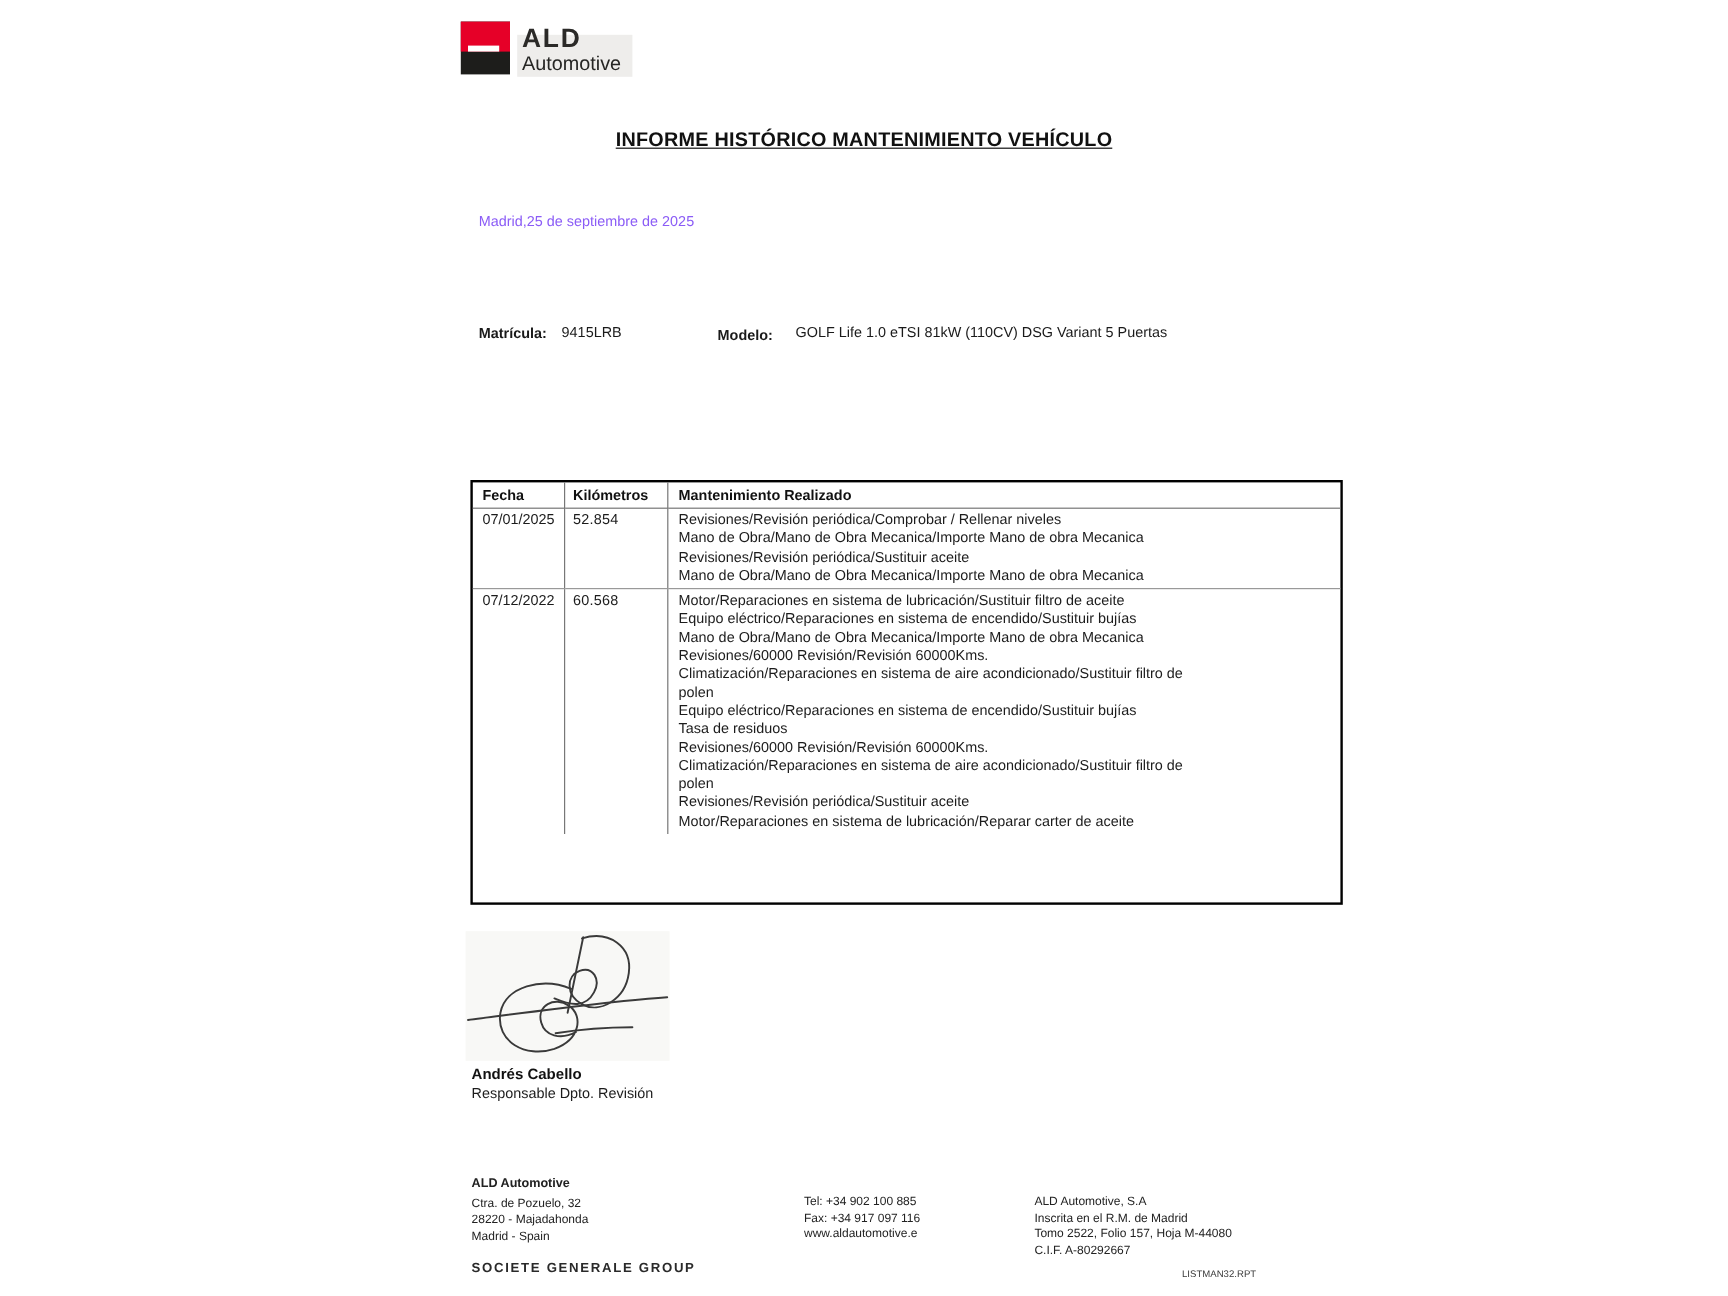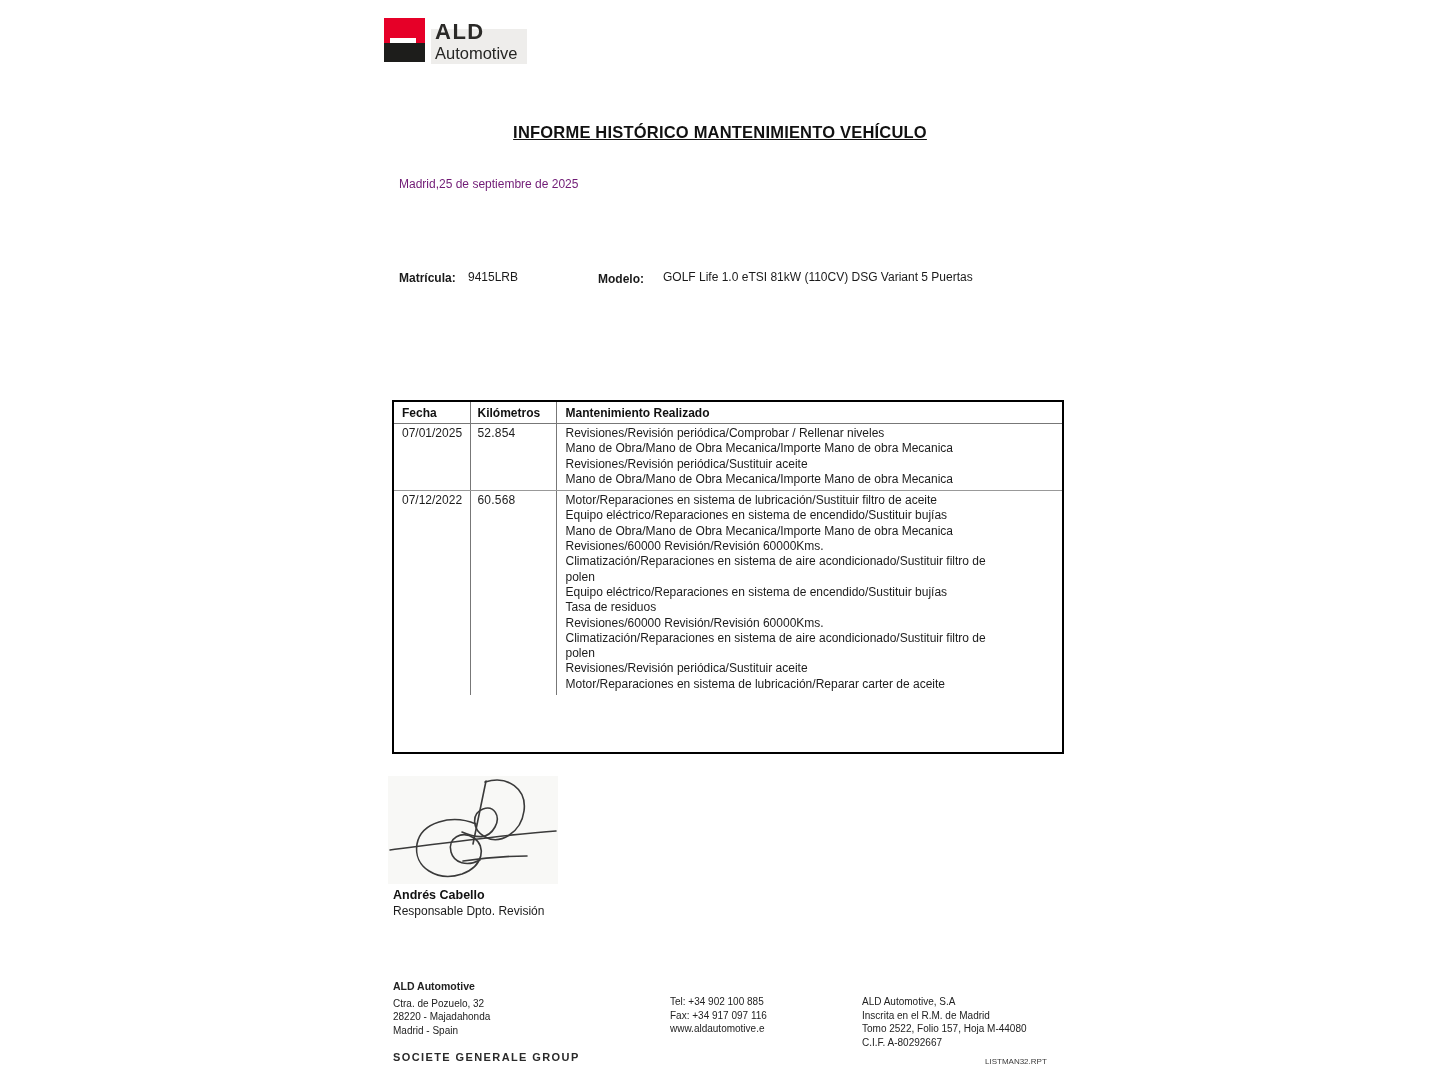--- a/index.html
+++ b/index.html
@@ -12,32 +12,32 @@
   .logo { position:absolute; left:384px; top:18px; display:flex; align-items:flex-start; }
   .logo-square { width:41px; height:44px; background:#1d1d1b; position:relative; flex:0 0 auto; }
   .logo-square .red { position:absolute; left:0; top:0; width:100%; height:25px; background:#e60028; }
   .logo-square .stripe { position:absolute; left:6px; top:20px; width:26px; height:5px; background:#ffffff; }
   .logo-text { margin-left:10px; position:relative; padding-top:2px; }
   .logo-gray { position:absolute; left:-4px; top:11px; width:96px; height:35px; background:#eeedeb; z-index:0; }
   .logo-ald { position:relative; z-index:1; font-size:22px; font-weight:bold; letter-spacing:1.5px; color:#2b2a28; line-height:24px; }
   .logo-automotive { position:relative; z-index:1; font-size:16.5px; color:#262624; line-height:19px; }
 
   
-  .title { position:absolute; left:0; top:123px; width:100%; text-align:center; font-size:16.5px; font-weight:bold; letter-spacing:0.2px; text-decoration:underline; color:#111; }
-  .date-line { position:absolute; left:399px; top:177px; font-size:12px; color:#701a75; }
+  .title { position:absolute; left:0; top:108px; width:100%; text-align:center; font-size:16.5px; font-weight:bold; letter-spacing:0.2px; text-decoration:underline; color:#111; }
+  .date-line { position:absolute; left:399px; top:177px; font-size:12px; color:#8b5cf6; }
 
   .vehicle-row { position:absolute; left:0; top:270px; width:100%; font-size:12px; }
   .vehicle-row .lbl { font-weight:bold; }
   .v-matricula-lbl { position:absolute; left:399px; top:1px; }
   .v-matricula-val { position:absolute; left:468px; top:0; }
   .v-modelo-lbl   { position:absolute; left:598px; top:2px; }
   .v-modelo-val   { position:absolute; left:663px; top:0; }
 
   
-  .table-wrap { position:absolute; left:392px; top:400px; width:672px; height:354px; border:2px solid #000; background:#fff; }
+  .table-wrap { position:absolute; left:392px; top:400px; width:727px; height:354px; border:2px solid #000; background:#fff; }
   table.maint { border-collapse:collapse; width:100%; table-layout:fixed; font-size:12px; }
   table.maint col.c1 { width:76px; }
   table.maint col.c2 { width:86px; }
   table.maint th { text-align:left; font-weight:bold; padding:4px 6px 3px 8px; border-bottom:1px solid #777; font-size:12px; color:#111; }
   table.maint th.h2, table.maint td.col-km { padding-left:7px; }
   table.maint th.h3, table.maint td.col-mant { padding-left:9px; }
   table.maint td { vertical-align:top; padding:2px 6px 3px 8px; line-height:15.3px; color:#1c1c1c; }
   table.maint th.h1, table.maint th.h2 { border-right:1px solid #777; }
   table.maint td.col-fecha, table.maint td.col-km { border-right:1px solid #777; }
   table.maint tr.data-row td { border-bottom:1px solid #999; }

